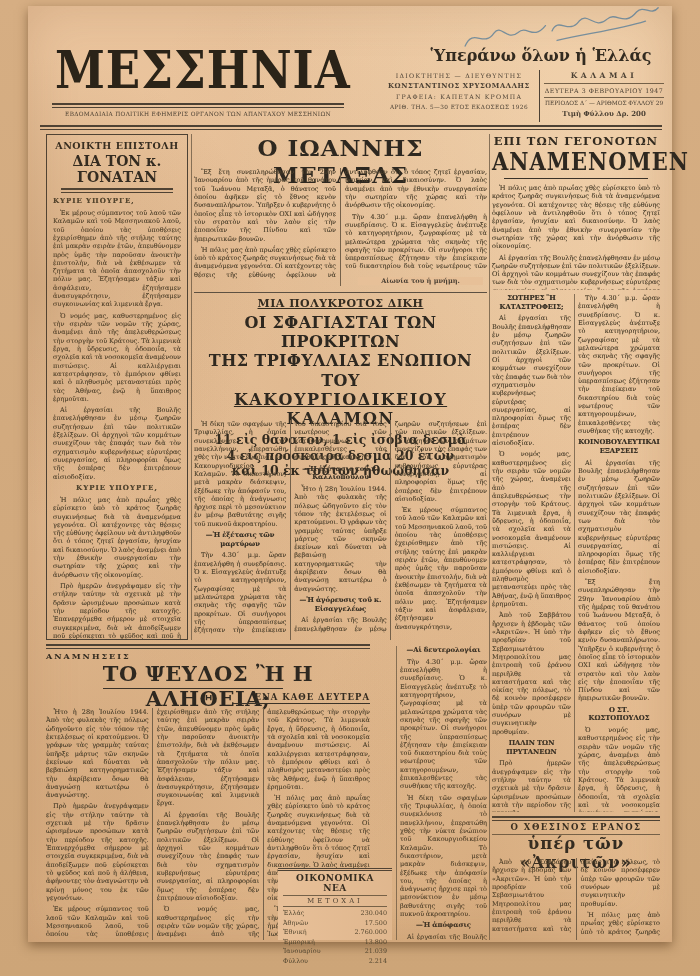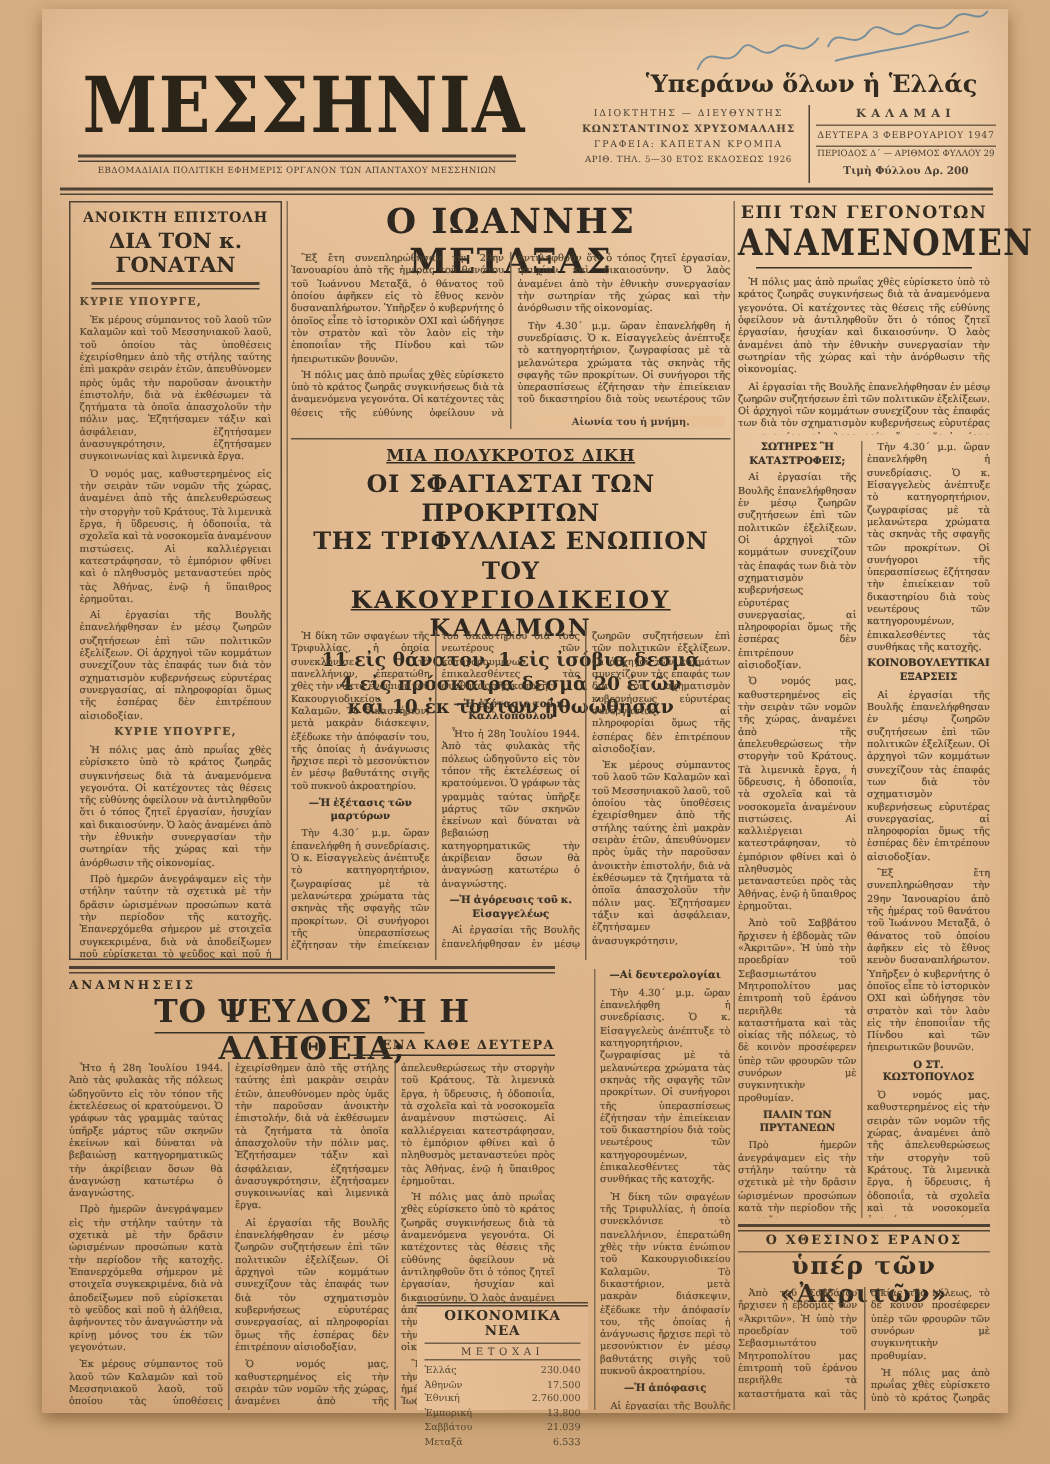--- a/index.html
+++ b/index.html
@@ -181,26 +181,26 @@
           </tr>
       <tr>
         <td>Ἐθνική</td>
         <td class="val">2.760.000</td>
           </tr>
       <tr>
         <td>Ἐμπορική</td>
         <td class="val">13.800</td>
           </tr>
       <tr>
-        <td>Σαββάτου</td>
+        <td>Ἰανουαρίου</td>
         <td class="val">21.039</td>
           </tr>
       <tr>
-        <td>Μεταξᾶ</td>
-        <td class="val">6.533</td>
+        <td>Φύλλου</td>
+        <td class="val">2.214</td>
           </tr>
     </tbody>
       </table>
   </div>
 
   <div class="abs kicker" style="left:464px;top:128px;width:168px;font-size:11.5px;letter-spacing:1px;">ΕΠΙ ΤΩΝ ΓΕΓΟΝΟΤΩΝ</div>
   <div class="abs headline" style="left:464px;top:141px;width:168px;font-size:21px;letter-spacing:1px;
        transform:scaleY(1.15);transform-origin:center top;">ΑΝΑΜΕΝΟΜΕΝ</div>
   <div class="u-line" style="left:476px;top:172px;width:144px;"></div>
 

